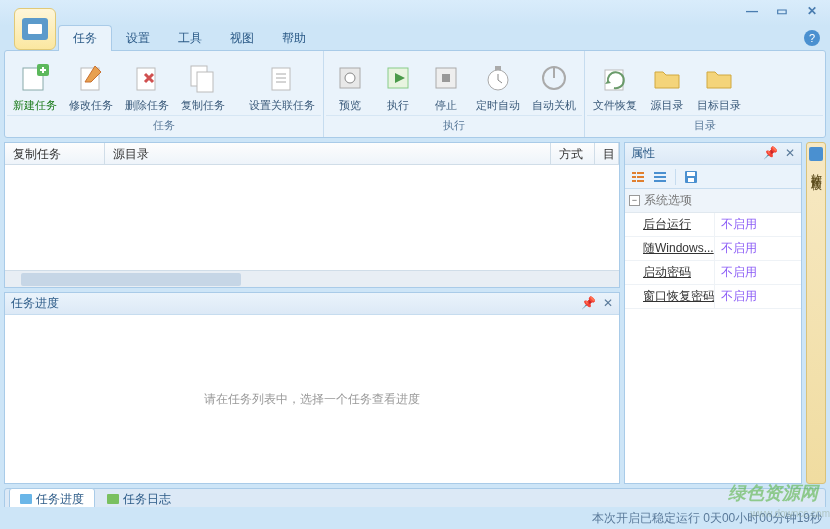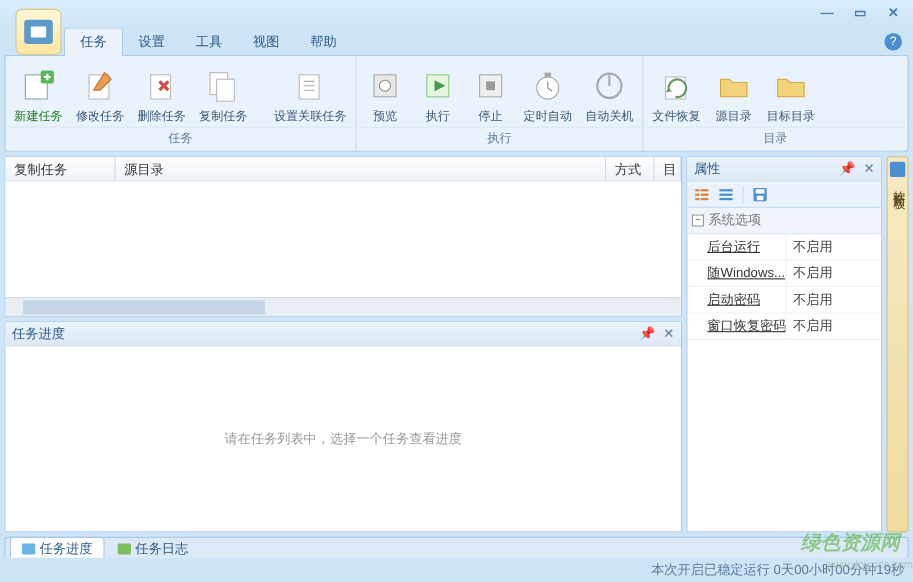--- a/index.html
+++ b/index.html
@@ -46,21 +46,21 @@
 
 .props-panel { width: 178px; background: #fff; border: 1px solid #a9cbe8; display: flex; flex-direction: column; }
 .props-toolbar { height: 24px; background: #eaf3fb; border-bottom: 1px solid #c6dcef; display: flex; align-items: center; gap: 4px; padding: 0 4px; }
 .props-tb-btn { width: 18px; height: 18px; display: flex; align-items: center; justify-content: center; cursor: pointer; color: #4a90d0; }
 .props-tb-sep { width: 1px; height: 16px; background: #c6dcef; margin: 0 2px; }
 .props-body { flex: 1; overflow: auto; }
 .prop-cat { background: #eef4fa; padding: 3px 4px; color: #777; border-bottom: 1px solid #e0e8ef; display: flex; align-items: center; gap: 4px; }
 .prop-cat-toggle { width: 11px; height: 11px; border: 1px solid #999; background: #fff; text-align: center; line-height: 9px; font-size: 9px; color: #555; cursor: pointer; }
 .prop-row { display: flex; border-bottom: 1px solid #eef2f6; }
 .prop-key { width: 90px; padding: 3px 4px 3px 18px; color: #333; border-right: 1px solid #eef2f6; white-space: nowrap; overflow: hidden; text-decoration: underline; }
-.prop-val { flex: 1; padding: 3px 6px; color: #404040; }
+.prop-val { flex: 1; padding: 3px 6px; color: #8b5cf6; }
 
 .side-tab { width: 20px; background: linear-gradient(#f7e9c4, #f0dca0); border: 1px solid #d9c27a; border-radius: 3px; display: flex; flex-direction: column; align-items: center; padding: 4px 0; cursor: pointer; }
 .side-tab-icon { width: 14px; height: 14px; background: #4a90d0; border-radius: 2px; margin-bottom: 4px; }
 .side-tab-text { writing-mode: vertical-rl; color: #5a4a1a; font-size: 11px; letter-spacing: 2px; }
 
 .bottom-tabs { height: 22px; display: flex; align-items: center; padding: 0 4px; gap: 2px; background: #dce9f6; margin: 0 4px; border: 1px solid #a9cbe8; border-radius: 3px; }
 .bottom-tab { display: flex; align-items: center; gap: 4px; padding: 2px 10px; cursor: pointer; color: #2b5a87; }
 .bottom-tab.active { background: #fff; border: 1px solid #a9cbe8; border-radius: 3px; }
 .tab-icon-sq { width: 12px; height: 10px; border-radius: 1px; }
 

